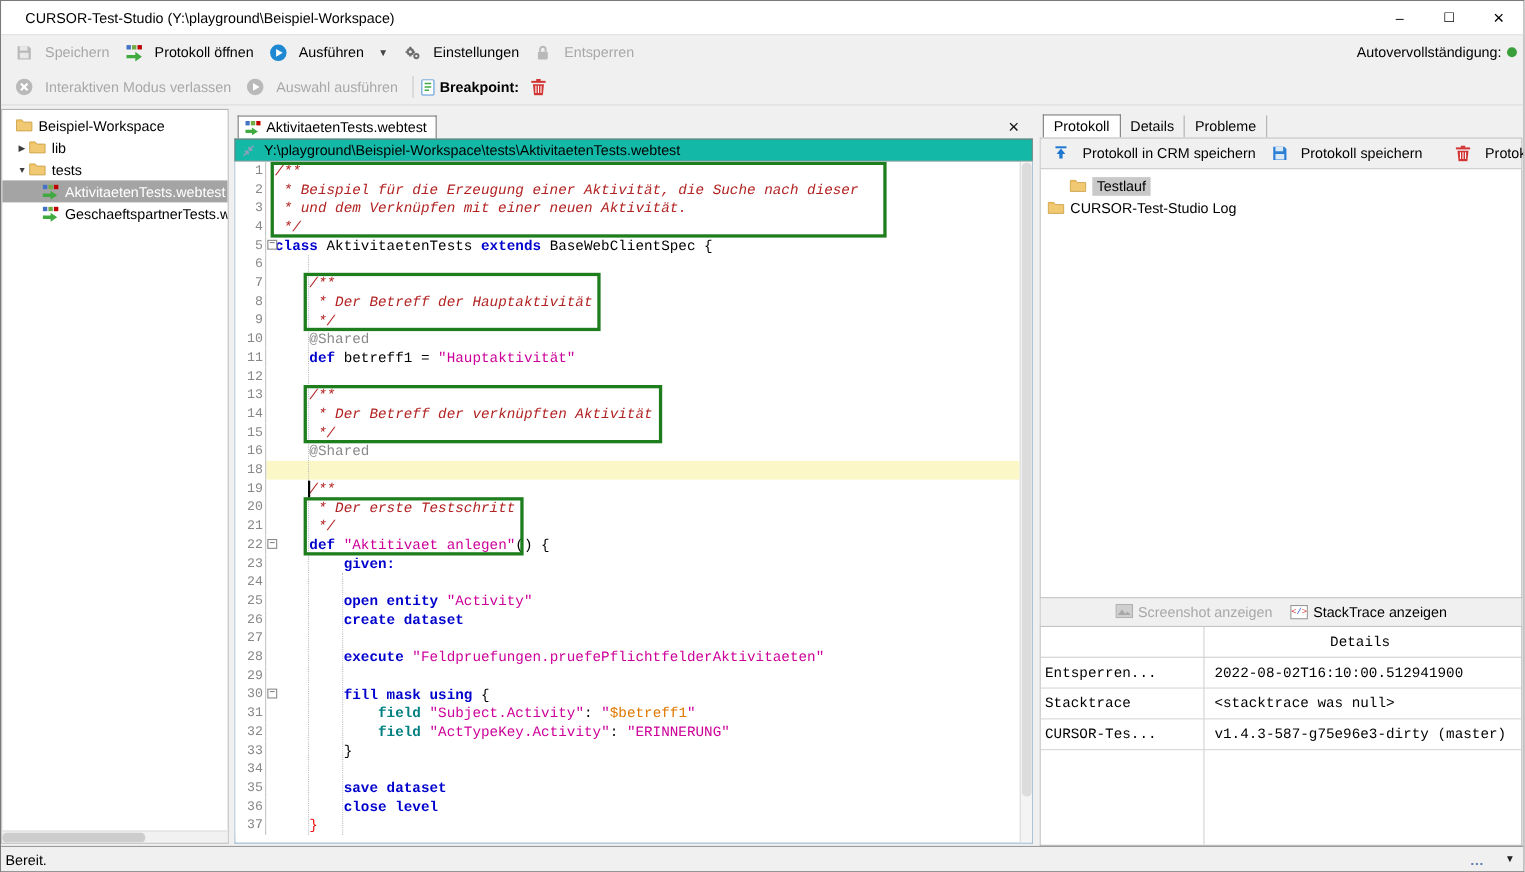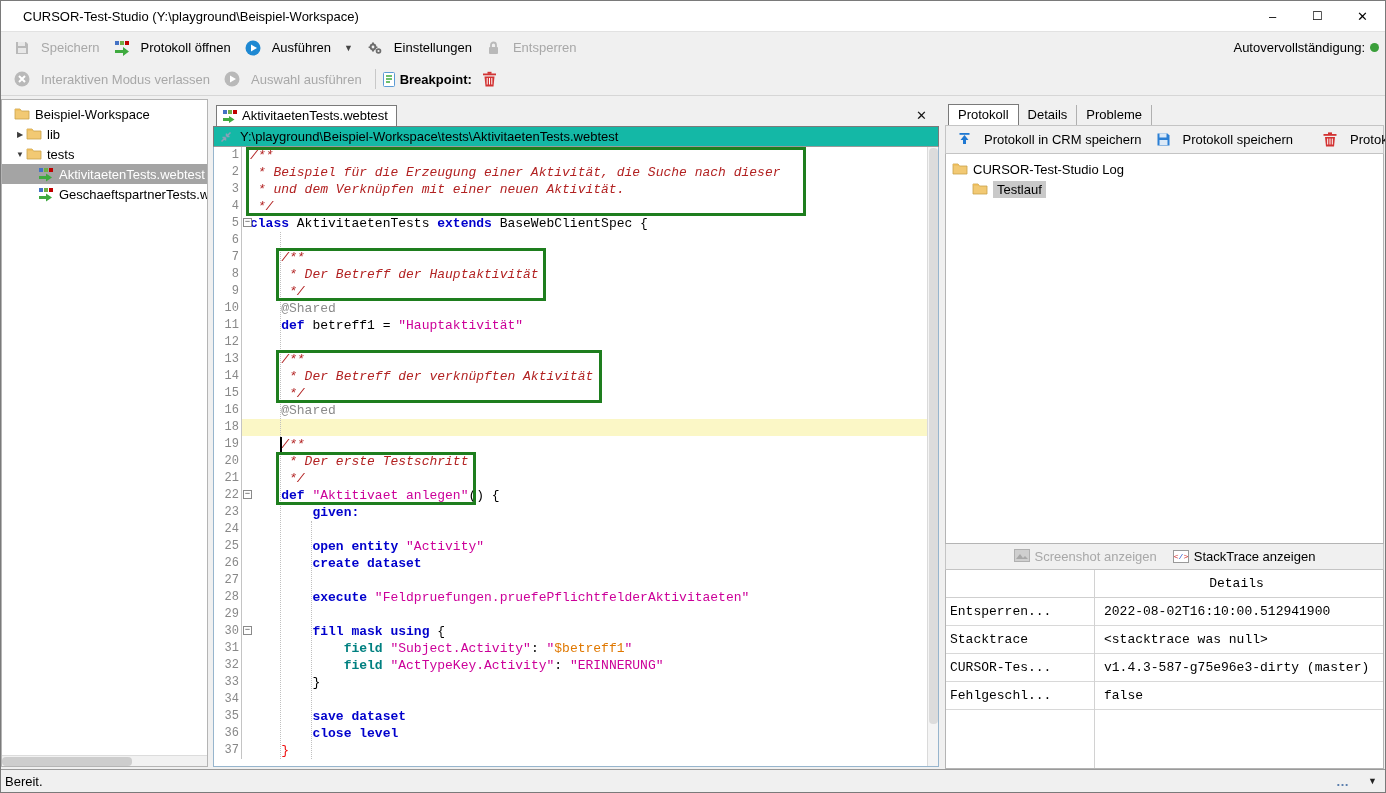--- a/index.html
+++ b/index.html
@@ -377,33 +377,33 @@
           <span class="icon16"><svg width="14" height="15">
                 <rect x="0.5" y="2" width="13" height="1.8" fill="#d23333"></rect>
                 <rect x="5" y="0.4" width="4" height="2" fill="#d23333"></rect>
                 <path d="M2 5 h10 l-1 9.5 h-8 z" fill="#d23333"></path>
                 <path d="M4.7 6.5 v6 M7 6.5 v6 M9.3 6.5 v6" stroke="#fff" stroke-width="1"></path>
               </svg></span>
           <span>Protokoll leeren</span>
         </div>
       </div>
       <div class="log-tree">
+        <div class="trow" style="padding-left:26px;">
+          <span class="icon16"><svg width="16" height="14">
+                <path d="M1 3 h5 l1.5 2 h7.5 v8 h-14 z" fill="#f2c973" stroke="#c9a24a" stroke-width="0.8"></path>
+                <path d="M1 3 h5 l1 1.4 h-6 z" fill="#e9b957"></path>
+              </svg></span>
+          <span class="lbl hl">Testlauf</span>
+        </div>
         <div class="trow" style="padding-left:6px;">
           <span class="icon16"><svg width="16" height="14">
                 <path d="M1 3 h5 l1.5 2 h7.5 v8 h-14 z" fill="#f2c973" stroke="#c9a24a" stroke-width="0.8"></path>
                 <path d="M1 3 h5 l1 1.4 h-6 z" fill="#e9b957"></path>
               </svg></span>
           <span class="lbl">CURSOR-Test-Studio Log</span>
-        </div>
-        <div class="trow" style="padding-left:26px;">
-          <span class="icon16"><svg width="16" height="14">
-                <path d="M1 3 h5 l1.5 2 h7.5 v8 h-14 z" fill="#f2c973" stroke="#c9a24a" stroke-width="0.8"></path>
-                <path d="M1 3 h5 l1 1.4 h-6 z" fill="#e9b957"></path>
-              </svg></span>
-          <span class="lbl hl">Testlauf</span>
         </div>
       </div>
       <div class="detail-btns">
         <div class="dbtn disabled">
           <span class="icon16"><svg width="16" height="13">
                 <rect x="0.5" y="0.5" width="15" height="12" fill="#cfcfcf" stroke="#b0b0b0"></rect>
                 <path d="M2 10 l4 -5 3 4 2 -2 3 3 z" fill="#a8a8a8"></path>
               </svg></span>
           <span>Screenshot anzeigen</span>
         </div>
@@ -422,24 +422,20 @@
           <span class="dk">Entsperren...</span>
           <span class="dv">2022-08-02T16:10:00.512941900</span>
         </div>
         <div class="drow">
           <span class="dk">Stacktrace</span>
           <span class="dv">&lt;stacktrace was null&gt;</span>
         </div>
         <div class="drow">
           <span class="dk">CURSOR-Tes...</span>
           <span class="dv">v1.4.3-587-g75e96e3-dirty (master)</span>
-        </div>
-        <div class="drow">
-          <span class="dk">Fehlgeschl...</span>
-          <span class="dv">false</span>
         </div>
       </div>
     </div>
   </div>
 
   <div class="statusbar">
     <span>Bereit.</span>
     <span class="sright">
       <span class="sdots">…</span>
       <span class="sarrow">▼</span>

